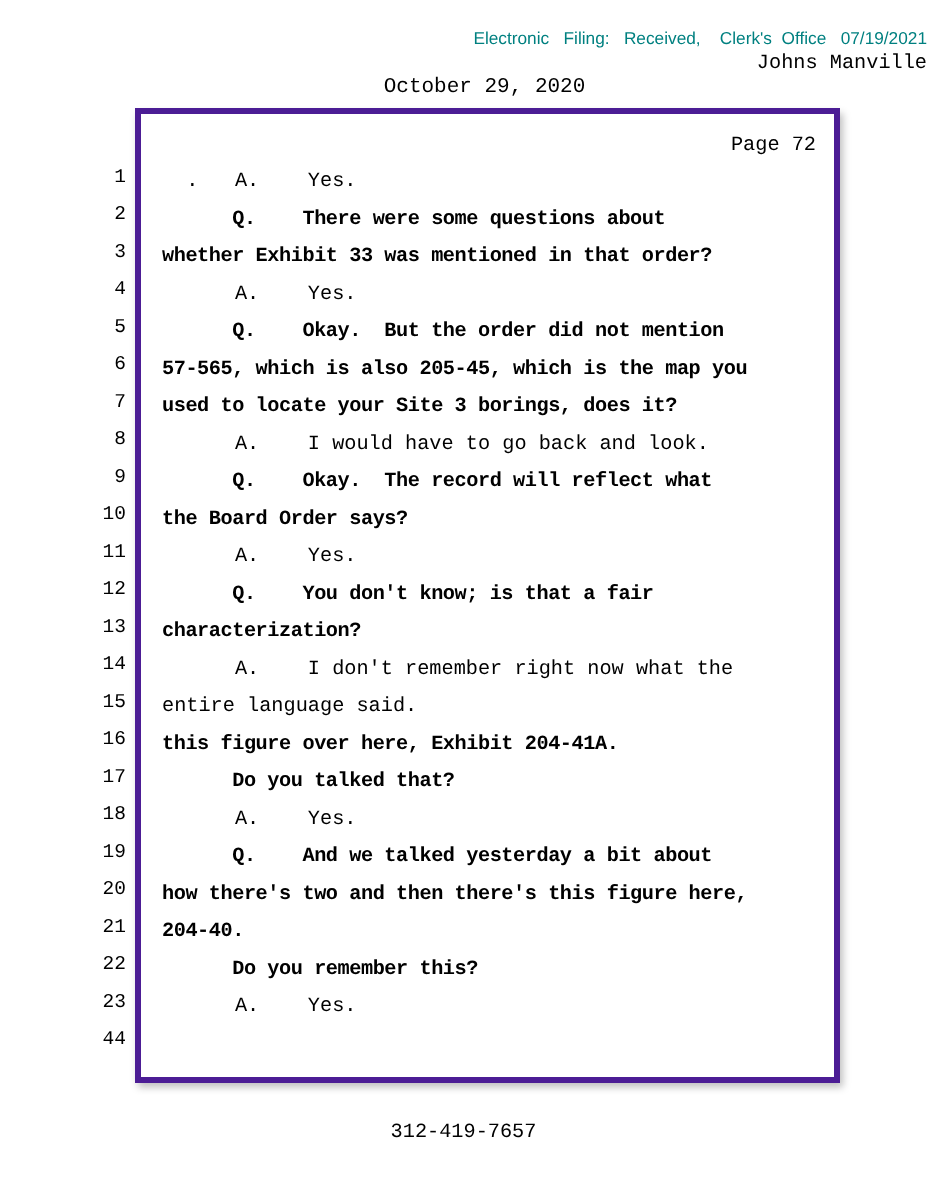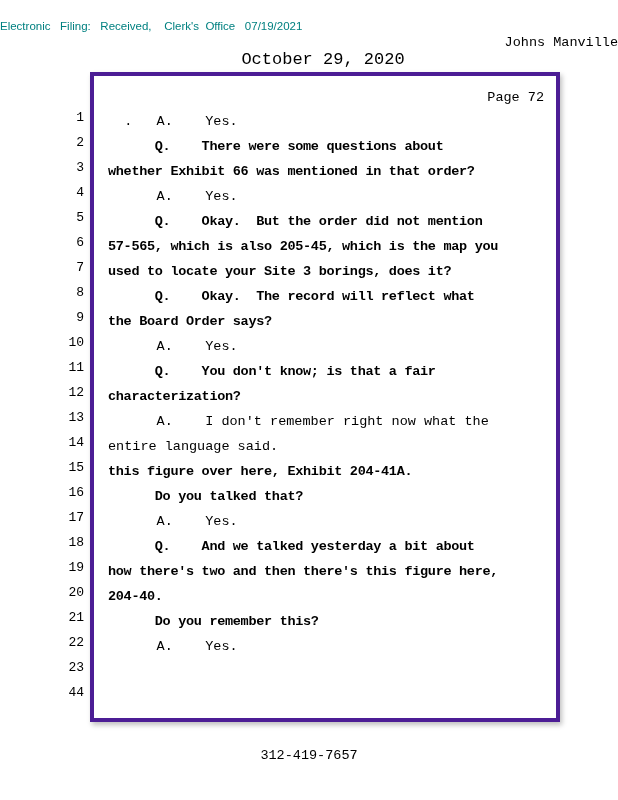--- a/index.html
+++ b/index.html
@@ -9,36 +9,36 @@
     width: 618px;
     height: 800px;
     background: #ffffff;
     font-family: "Liberation Mono", "DejaVu Sans Mono", monospace;
     color: #000;
     overflow: hidden;
   }
   .stamp {
     position: absolute;
     top: 20px; left: 0; width: 100%;
-    text-align: left;
+    text-align: right;
     font-family: "Liberation Sans", "DejaVu Sans", sans-serif;
     font-size: 11.5px;
     white-space: pre;
   }
   .doc-title {
     position: absolute;
     top: 35px; left: 0; width: 100%;
     text-align: right;
     font-size: 13.5px;
   }
   .doc-date {
     position: absolute;
     top: 50px; left: 0; width: 100%;
     text-align: center;
-    font-size: 17px;
+    font-size: 14px;
     padding-left: 28px;
   }
   .page-box {
     position: absolute;
     left: 90px; top: 72px;
     width: 470px; height: 650px;
     border: 4px solid #4c1d95;
     background: #fff;
     box-shadow: 2px 3px 5px rgba(0,0,0,0.25);
   }
@@ -119,25 +119,26 @@
       <div class="num">22</div>
       <div class="num">23</div>
       <div class="num">44</div>
     </div>
 
   <div class="page-box">
     <div class="page-label">Page 72</div>
     <div class="lines" id="lines">
         <div class="line">  .   A.    Yes.</div>
         <div class="line bold">      Q.    There were some questions about</div>
-        <div class="line bold">whether Exhibit 66 was mentioned in that order?</div>
+        <div class="line bold">whether Exhibit 33 was mentioned in that order?</div>
         <div class="line">      A.    Yes.</div>
         <div class="line bold">      Q.    Okay.  But the order did not mention</div>
         <div class="line bold">57-565, which is also 205-45, which is the map you</div>
         <div class="line bold">used to locate your Site 3 borings, does it?</div>
+        <div class="line">      A.    I would have to go back and look.</div>
         <div class="line bold">      Q.    Okay.  The record will reflect what</div>
         <div class="line bold">the Board Order says?</div>
         <div class="line">      A.    Yes.</div>
         <div class="line bold">      Q.    You don't know; is that a fair</div>
         <div class="line bold">characterization?</div>
         <div class="line">      A.    I don't remember right now what the</div>
         <div class="line">entire language said.</div>
         <div class="line bold">this figure over here, Exhibit 204-41A.</div>
         <div class="line bold">      Do you talked that?</div>
         <div class="line">      A.    Yes.</div>

